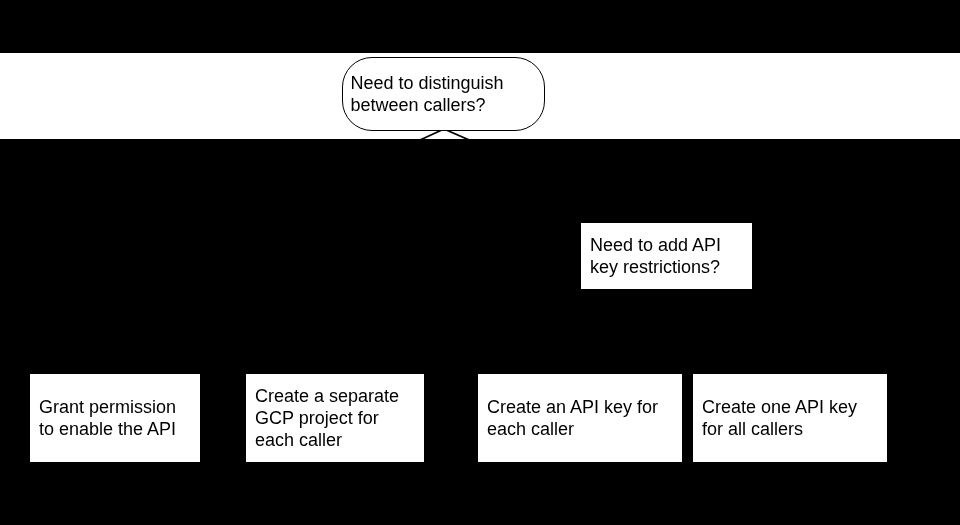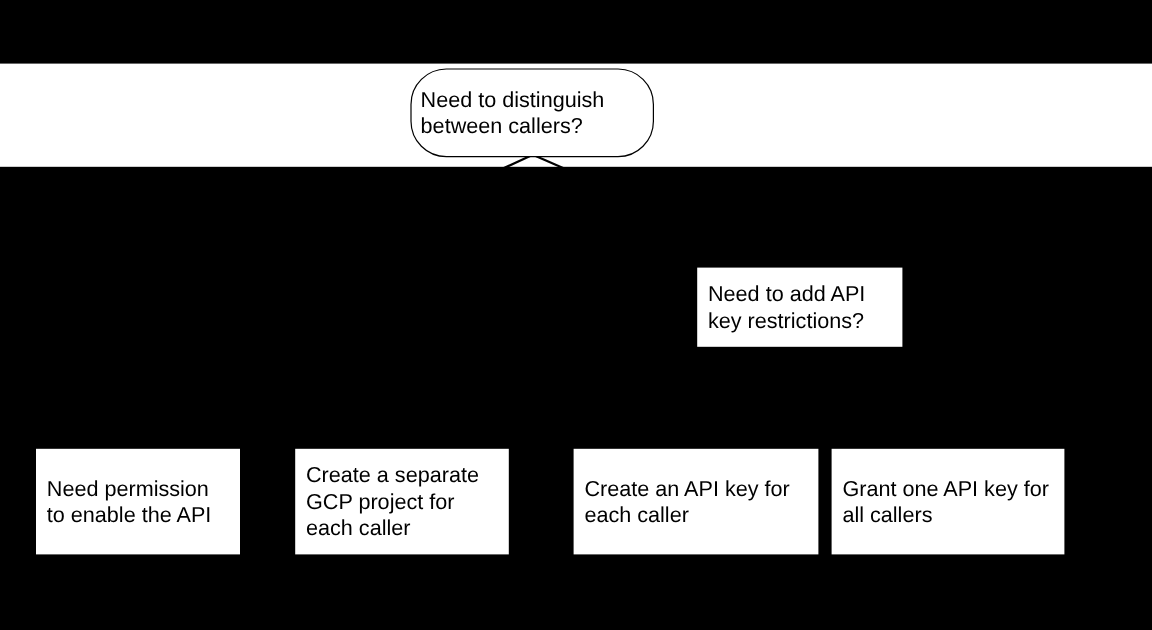--- a/index.html
+++ b/index.html
@@ -68,28 +68,28 @@
   <div class="node bordered" id="node-root">
     <span>Need to distinguish between callers?</span>
   </div>
 
 
   <div class="node" id="node-restrict">
     <span>Need to add API key restrictions?</span>
   </div>
 
   <div class="node" id="node-grant">
-    <span>Need permission to enable the API</span>
+    <span>Grant permission to enable the API</span>
   </div>
 
   <div class="node" id="node-project">
     <span>Create a separate GCP project for each caller</span>
   </div>
 
   <div class="node" id="node-key-each">
     <span>Create an API key for each caller</span>
   </div>
 
   <div class="node" id="node-key-all">
-    <span>Grant one API key for all callers</span>
+    <span>Create one API key for all callers</span>
   </div>
 
 </div>
 
 </body></html>

